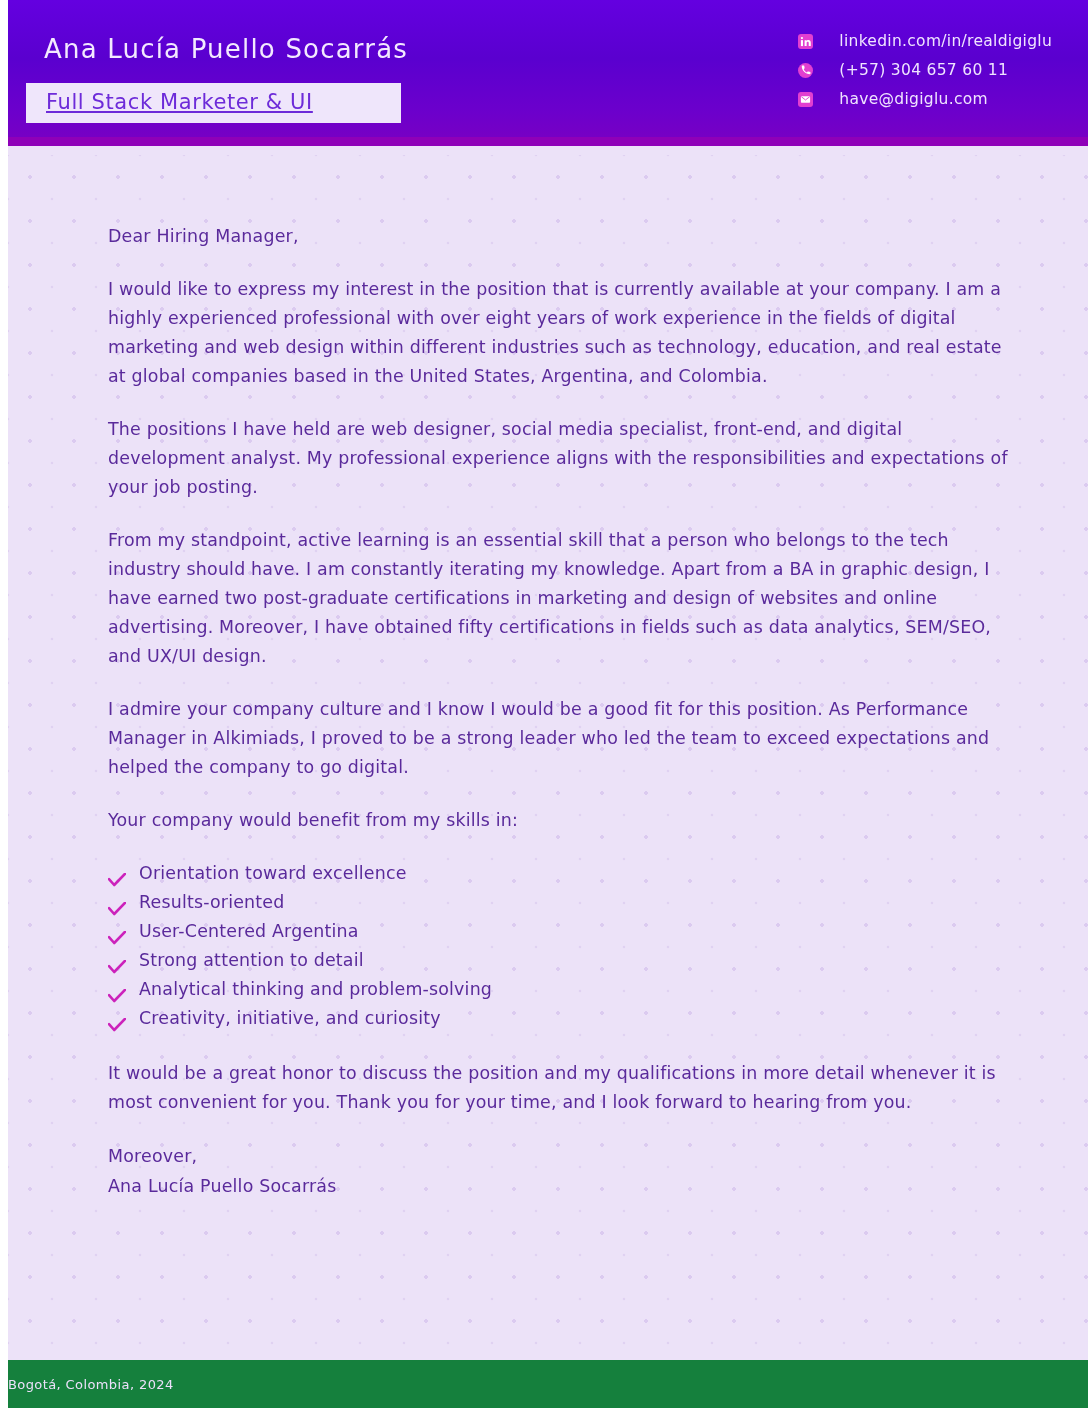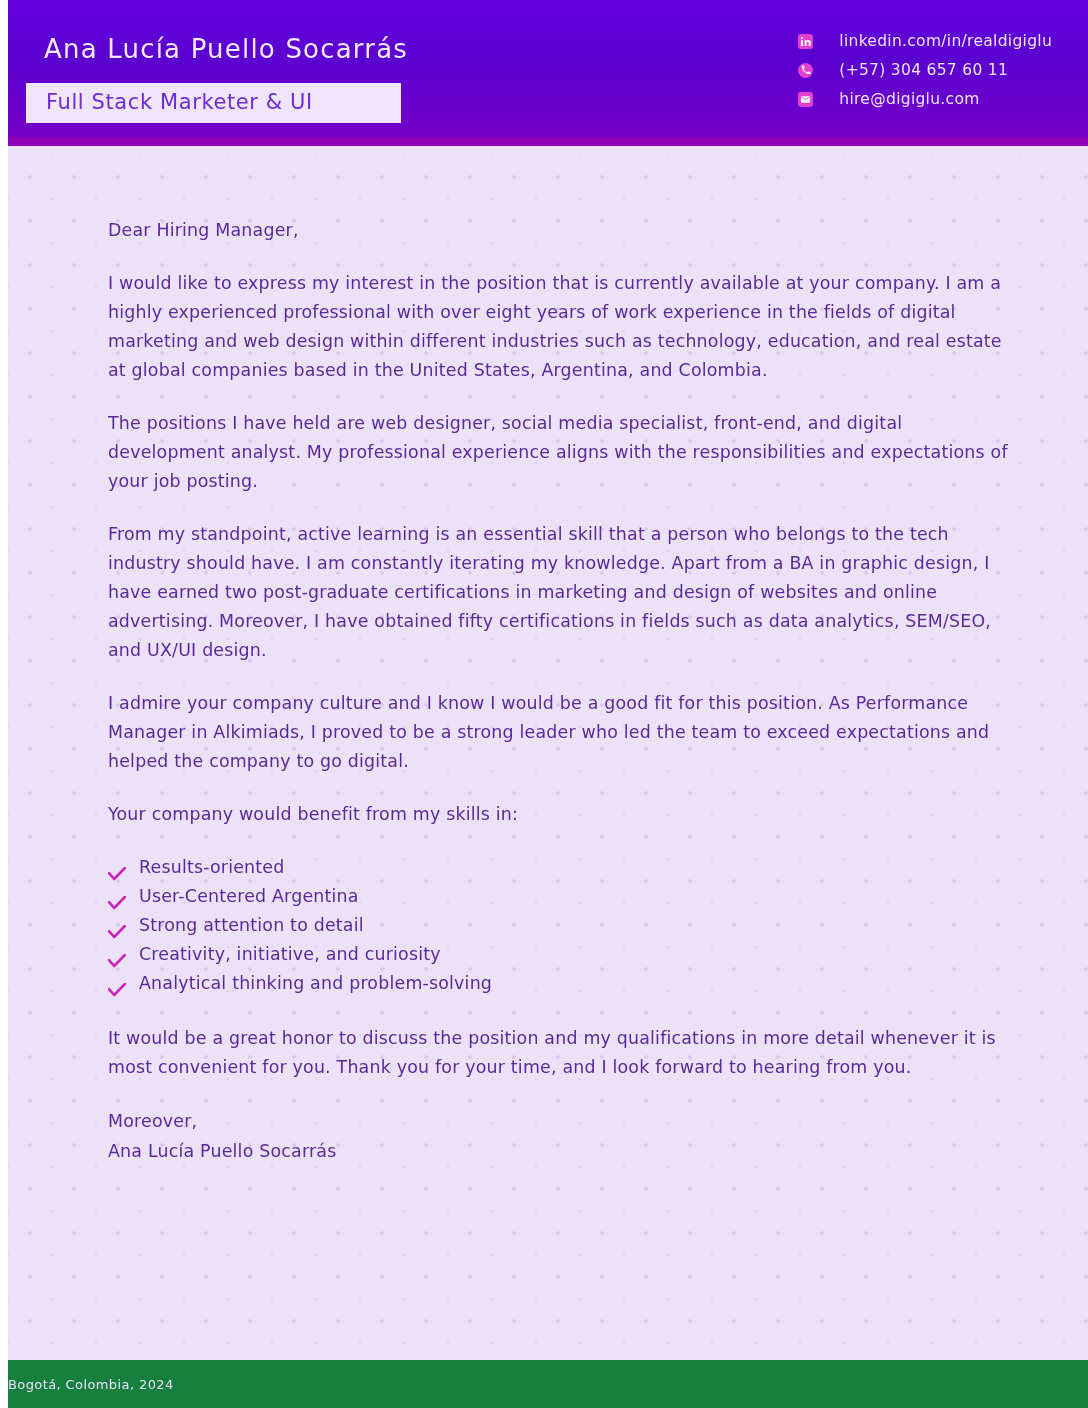--- a/index.html
+++ b/index.html
@@ -61,20 +61,21 @@
   .title-chip {
     position: absolute;
     left: 18px;
     top: 83px;
     min-width: 375px;
     padding: 7px 18px 9px 20px;
     background: #efe6fb;
     color: #6d2bd9;
     font-size: 21px;
     letter-spacing: 0.6px;
+    text-decoration: underline;
   }
 
   .contacts {
     position: absolute;
     right: 44px;
     top: 32px;
     display: flex;
     flex-direction: column;
     gap: 11px;
     align-items: flex-start;
@@ -96,21 +97,21 @@
     justify-content: center;
     flex: 0 0 auto;
   }
   .cicon svg { display: block; }
   .cicon.round { border-radius: 50%; }
 
   
   .content {
     position: absolute;
     left: 100px;
-    top: 216px;
+    top: 222px;
     width: 912px;
     color: #5a2a9b;
     font-size: 17.4px;
     line-height: 29px;
     letter-spacing: 0.2px;
   }
   .para { margin-bottom: 24px; }
   .para:last-child { margin-bottom: 0; }
 
   .skills {
@@ -181,21 +182,21 @@
         <span>(+57) 304 657 60 11</span>
       </div>
 
       <div class="contact-row">
         <span class="cicon">
           <svg width="11" height="11" viewBox="0 0 24 24" fill="none" stroke="#ffffff" stroke-width="2.4">
             <rect x="2" y="5" width="20" height="14" rx="1.5" fill="#ffffff" stroke="none"></rect>
             <path d="M3 6l9 7 9-7" stroke="#e23fd0" stroke-width="2"></path>
           </svg>
         </span>
-        <span>hire@digiglu.com</span>
+        <span>have@digiglu.com</span>
       </div>
 
     </div>
     <div class="header-bar-bottom"></div>
   </div>
 
   <div class="texture"></div>
 
   <div class="content">
     <div class="para">Dear Hiring Manager,</div>
@@ -205,20 +206,28 @@
     <div class="para">I admire your company culture and I know I would be a good fit for this position.  As Performance Manager in Alkimiads, I proved to be a strong leader who led the team to exceed expectations and helped the company to go digital.</div>
     <div class="para">Your company would benefit from my skills in:</div>
 
     <ul class="skills">
       <li class="skill">
         <span class="check">
           <svg width="18" height="14" viewBox="0 0 18 14">
               <path d="M1 6.2 L6.2 12 L17 0.8" fill="none" stroke="#cc22bb" stroke-width="2.6" stroke-linecap="round" stroke-linejoin="round"></path>
             </svg>
         </span>
+        <span>Orientation toward excellence</span>
+      </li>
+      <li class="skill">
+        <span class="check">
+          <svg width="18" height="14" viewBox="0 0 18 14">
+              <path d="M1 6.2 L6.2 12 L17 0.8" fill="none" stroke="#cc22bb" stroke-width="2.6" stroke-linecap="round" stroke-linejoin="round"></path>
+            </svg>
+        </span>
         <span>Results-oriented</span>
       </li>
       <li class="skill">
         <span class="check">
           <svg width="18" height="14" viewBox="0 0 18 14">
               <path d="M1 6.2 L6.2 12 L17 0.8" fill="none" stroke="#cc22bb" stroke-width="2.6" stroke-linecap="round" stroke-linejoin="round"></path>
             </svg>
         </span>
         <span>User-Centered Argentina</span>
       </li>
@@ -229,29 +238,29 @@
             </svg>
         </span>
         <span>Strong attention to detail</span>
       </li>
       <li class="skill">
         <span class="check">
           <svg width="18" height="14" viewBox="0 0 18 14">
               <path d="M1 6.2 L6.2 12 L17 0.8" fill="none" stroke="#cc22bb" stroke-width="2.6" stroke-linecap="round" stroke-linejoin="round"></path>
             </svg>
         </span>
+        <span>Analytical thinking and problem-solving</span>
+      </li>
+      <li class="skill">
+        <span class="check">
+          <svg width="18" height="14" viewBox="0 0 18 14">
+              <path d="M1 6.2 L6.2 12 L17 0.8" fill="none" stroke="#cc22bb" stroke-width="2.6" stroke-linecap="round" stroke-linejoin="round"></path>
+            </svg>
+        </span>
         <span>Creativity, initiative, and curiosity</span>
-      </li>
-      <li class="skill">
-        <span class="check">
-          <svg width="18" height="14" viewBox="0 0 18 14">
-              <path d="M1 6.2 L6.2 12 L17 0.8" fill="none" stroke="#cc22bb" stroke-width="2.6" stroke-linecap="round" stroke-linejoin="round"></path>
-            </svg>
-        </span>
-        <span>Analytical thinking and problem-solving</span>
       </li>
     </ul>
 
     <div class="para">It would be a great honor to discuss the position and my qualifications in more detail whenever it is most convenient for you. Thank you for your time, and I look forward to hearing from you.</div>
 
     <div class="sign-line">Moreover,</div>
     <div class="sign-line">Ana Lucía Puello Socarrás</div>
   </div>
 
   <div class="footer">

